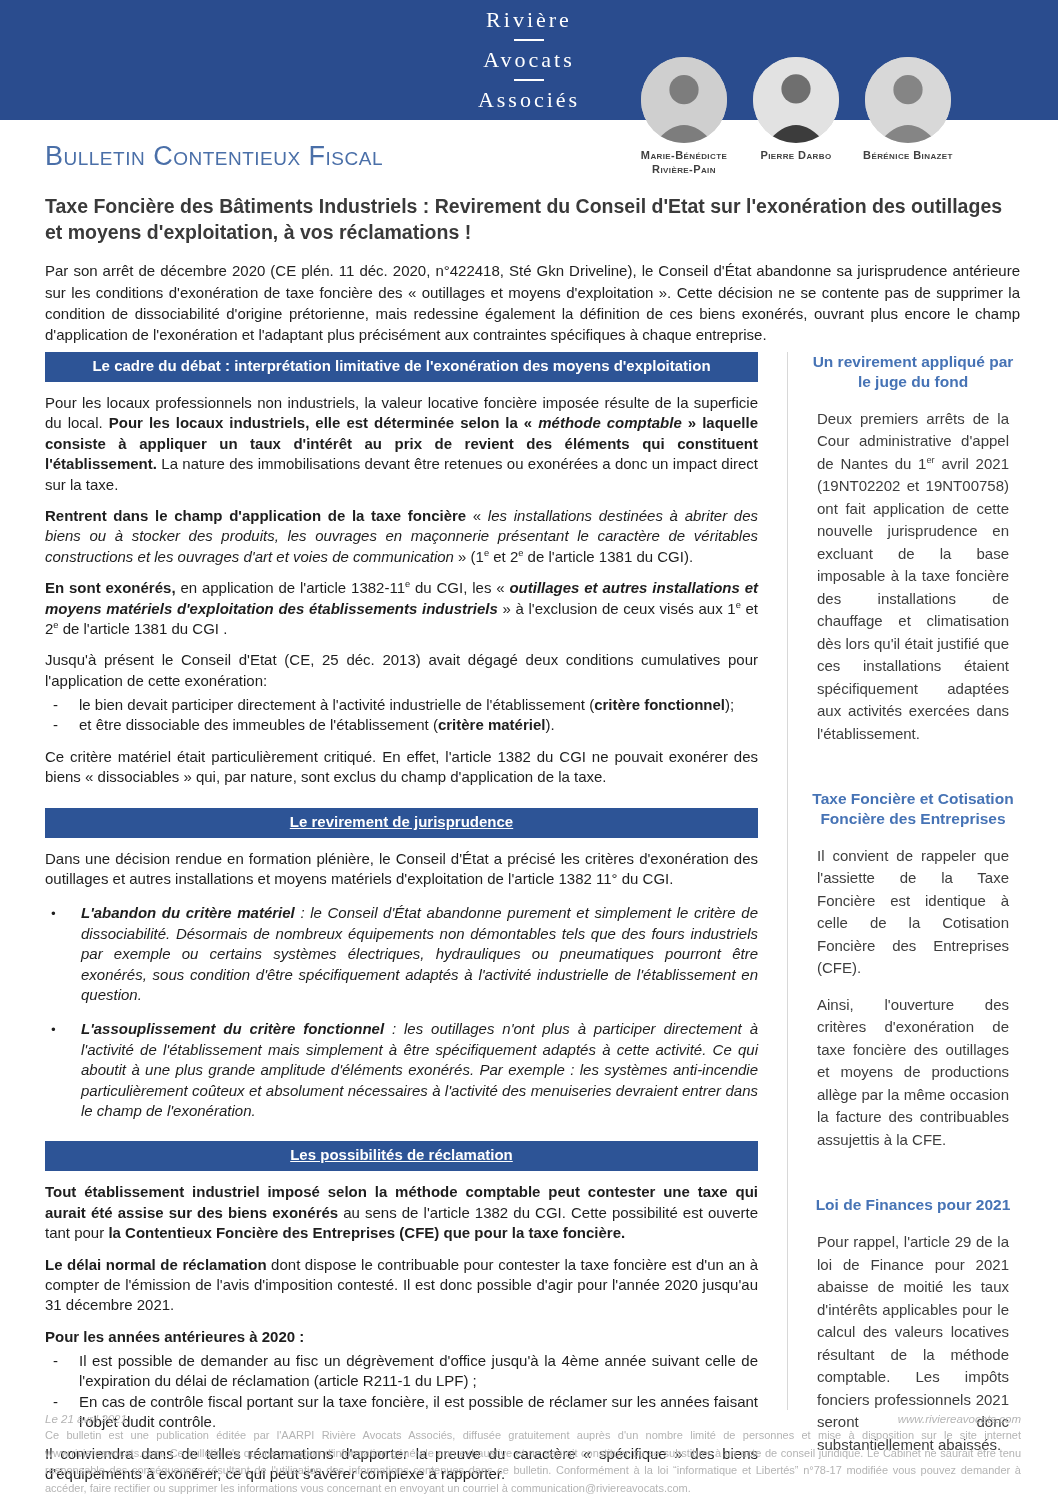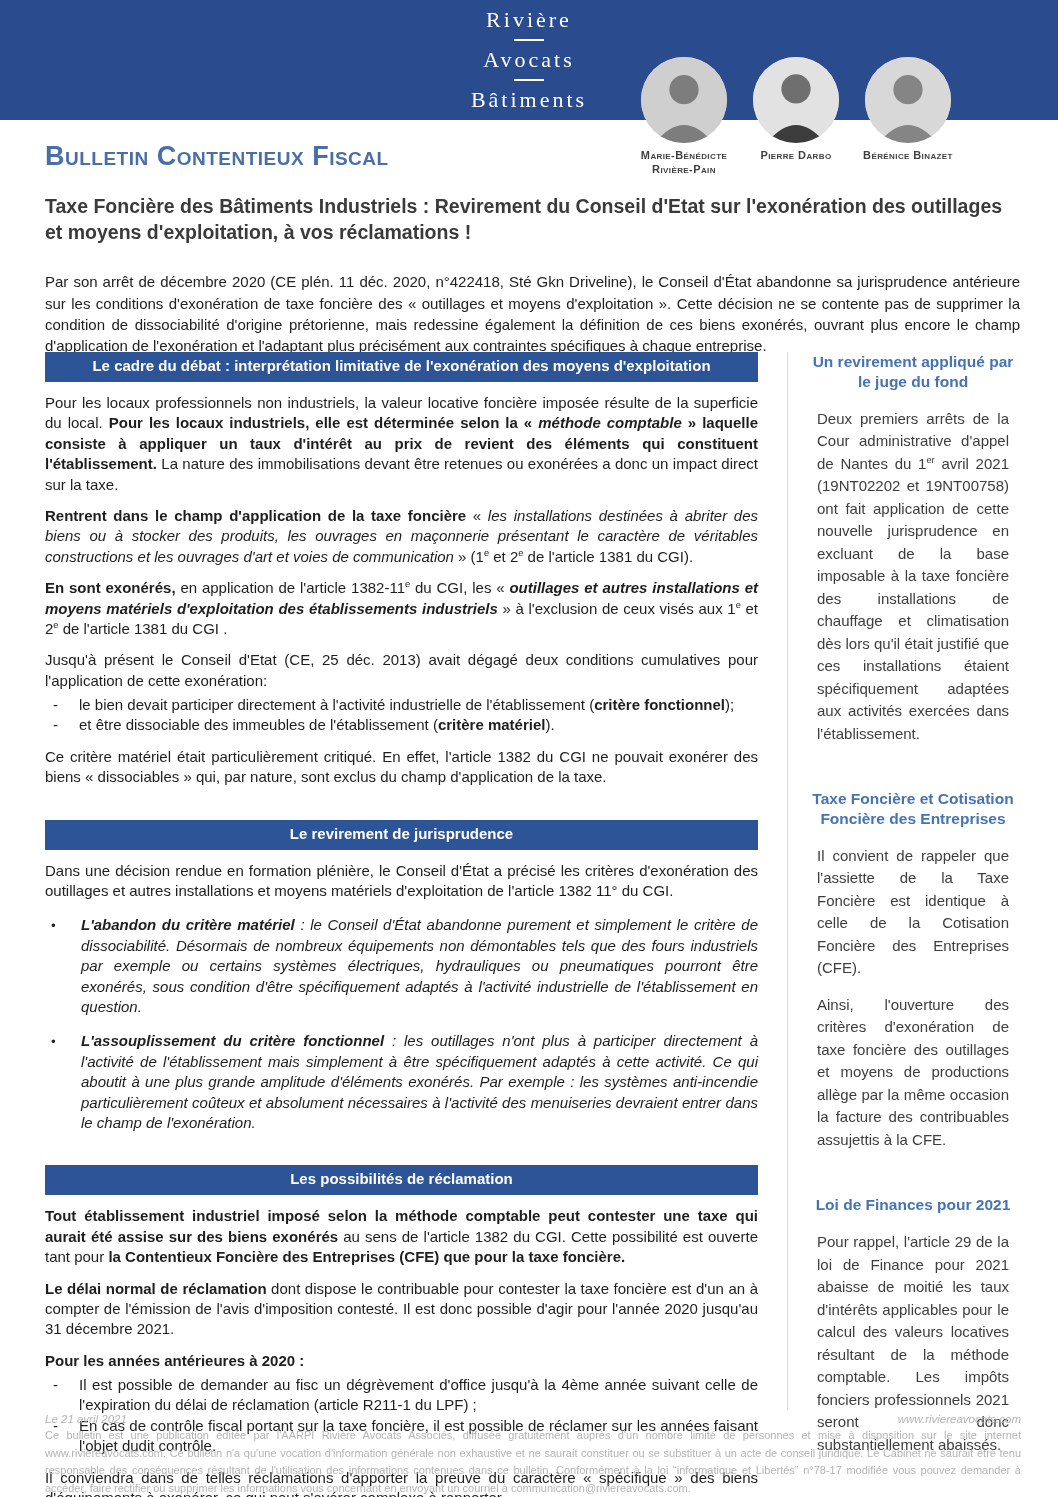--- a/index.html
+++ b/index.html
@@ -27,37 +27,37 @@
   
   .people{position:absolute;top:57px;left:628px;display:flex;z-index:2;}
   .person{width:112px;text-align:center;}
   .avatar{width:86px;height:86px;border-radius:50%;margin:0 auto;overflow:hidden;background:#d6d6d6;}
   .avatar svg{display:block;width:100%;height:100%;}
   .person-name{margin-top:5px;font-size:11px;color:#3f3f3f;font-variant:small-caps;
                letter-spacing:.4px;line-height:1.3;font-weight:600;}
 
   
   .bulletin-title{position:absolute;top:141px;left:45px;font-size:27px;color:var(--bulletin-blue);
-                  font-variant:small-caps;font-weight:700;letter-spacing:.5px;}
+                  font-variant:small-caps;font-weight:400;letter-spacing:.5px;}
 
   
   .article{position:absolute;top:194px;left:45px;width:975px;}
   .article-title{font-size:19.5px;font-weight:700;color:#3a3a3a;line-height:1.32;}
-  .intro{margin-top:26px;font-size:15px;line-height:1.42;text-align:justify;color:#222;}
+  .intro{margin-top:15px;font-size:15px;line-height:1.42;text-align:justify;color:#222;}
 
   
   .columns{position:absolute;top:352px;left:45px;display:flex;align-items:stretch;height:1058px;}
   .main-col{width:713px;}
   .side-col{width:234px;margin-left:29px;border-left:1px solid var(--divider-gray);
             padding-left:17px;color:var(--side-text);}
 
   .section-bar{background:var(--section-bar-blue);color:#fff;text-align:center;font-weight:600;
                font-size:15px;padding:5px 4px 7px;line-height:1.2;}
   .section-bar + *{margin-top:12px;}
-  .sec2 .section-bar,.sec3 .section-bar{margin-top:32px;}
+  .sec2 .section-bar,.sec3 .section-bar{margin-top:20px;text-decoration:underline;}
   .main-col p{margin:11px 0;font-size:15px;line-height:1.36;text-align:justify;color:var(--body-text);}
   .tight{margin-bottom:4px !important;}
   .dash-item{display:flex;font-size:15px;line-height:1.36;text-align:justify;color:var(--body-text);}
   .dash-item::before{content:"-";flex:none;width:26px;padding-left:8px;}
   .dash-item > div{flex:1;}
   .bullet-item{display:flex;margin:14px 0;font-size:15px;line-height:1.36;text-align:justify;color:var(--body-text);font-style:italic;}
   .bullet-item::before{content:"•";flex:none;width:30px;padding-left:6px;font-size:13px;padding-top:2px;}
   .bullet-item > div{flex:1;}
 
   .b{font-weight:700;}
@@ -82,21 +82,21 @@
 
 <div class="page">
 
   <div class="banner"></div>
 
   <div class="logo">
     <span class="logo-line">Rivière</span>
     <div class="logo-sep"></div>
     <span class="logo-line">Avocats</span>
     <div class="logo-sep"></div>
-    <span class="logo-line">Bâtiments</span>
+    <span class="logo-line">Associés</span>
   </div>
 
   <div class="people">
     <div class="person">
       <div class="avatar">
         <svg viewBox="0 0 100 100">
           <rect width="100" height="100" fill="#cfcfcf"></rect>
           <circle cx="50" cy="38" r="17" fill="#7d7d7d"></circle>
           <path d="M16 100 Q50 58 84 100 Z" fill="#7d7d7d"></path>
         </svg>

